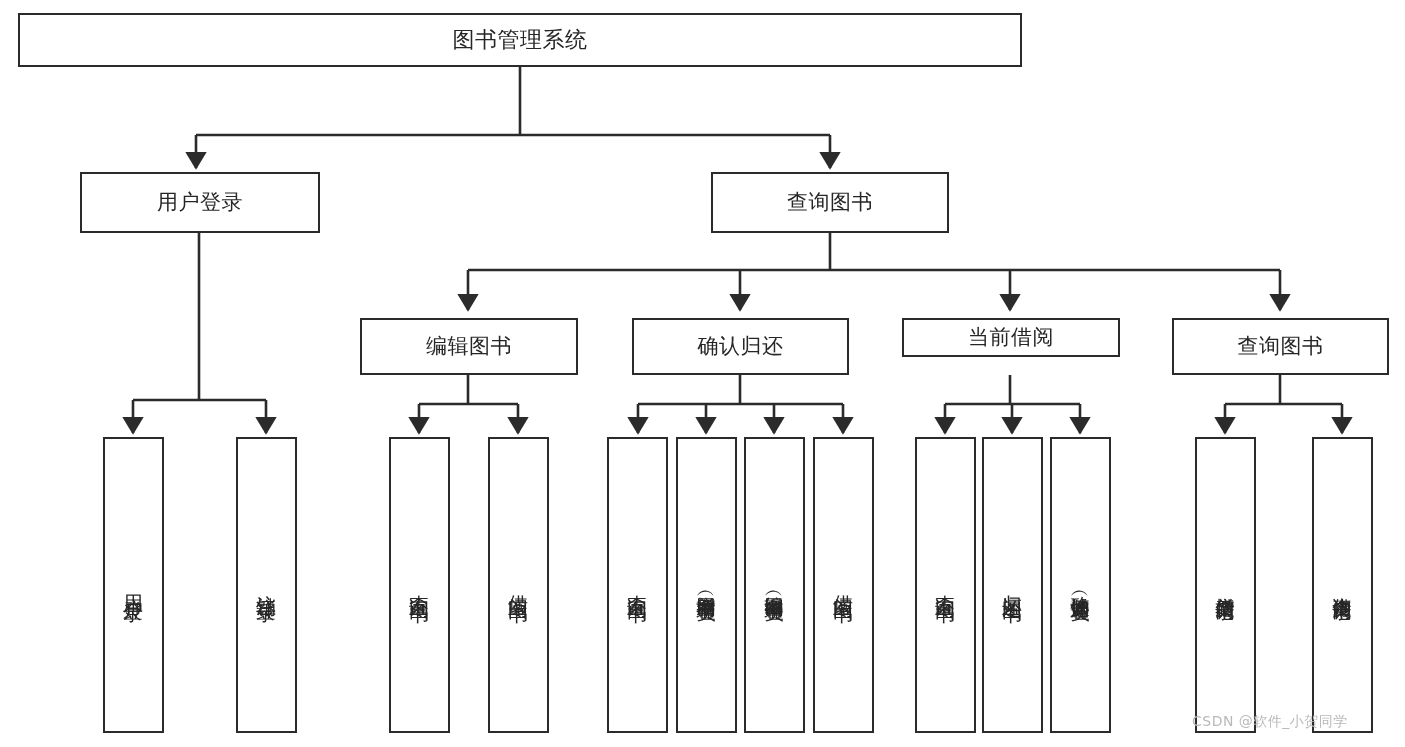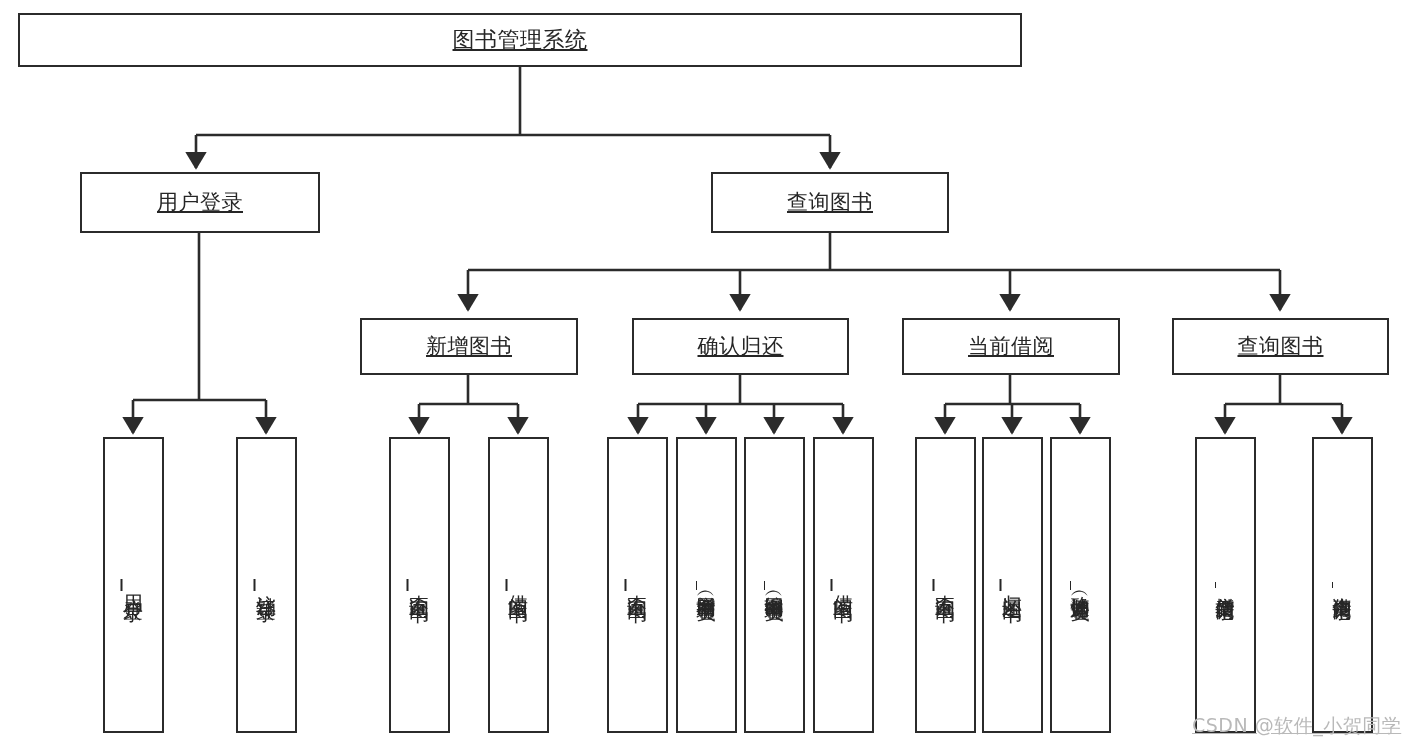--- a/index.html
+++ b/index.html
@@ -33,21 +33,20 @@
     display: flex;
     align-items: center;
     justify-content: center;
     color: #262626;
   }
   .node .label {
     display: block;
     text-align: right;
     line-height: 1.15;
     white-space: nowrap;
-    text-decoration: underline;
   }
   
   .node.horiz .label {
     font-size: 21px;
     letter-spacing: 0.5px;
   }
   .node.root .label {
     font-size: 22px;
   }
   
@@ -63,24 +62,23 @@
     white-space: nowrap;
     max-height: 100%;
   }
   .node.vert.tight .label {
     letter-spacing: 1px;
     font-size: 19px;
   }
   .watermark {
     position: absolute;
     color: #b9b9b9;
-    font-size: 19px;
+    font-size: 14px;
     white-space: nowrap;
     letter-spacing: 0.5px;
-    text-decoration: underline;
   }
 </style>
 </head>
 <body>
 
 <div id="canvas">
 
   <svg id="edges" viewBox="0 0 1405 747" xmlns="http://www.w3.org/2000/svg">
     <defs>
       <marker id="arrow" viewBox="0 0 10 12" refX="9" refY="6" markerWidth="7" markerHeight="8.4" orient="auto-start-reverse">
@@ -139,26 +137,26 @@
   </div>
 
   <div class="node horiz" style="left:80px; top:172px; width:240px; height:61px;">
     <span class="label">用户登录</span>
   </div>
   <div class="node horiz" style="left:711px; top:172px; width:238px; height:61px;">
     <span class="label">查询图书</span>
   </div>
 
   <div class="node horiz" style="left:360px; top:318px; width:218px; height:57px;">
-    <span class="label">新增图书</span>
+    <span class="label">编辑图书</span>
   </div>
   <div class="node horiz" style="left:632px; top:318px; width:217px; height:57px;">
     <span class="label">确认归还</span>
   </div>
-  <div class="node horiz" style="left:902px; top:318px; width:218px; height:57px;">
+  <div class="node horiz" style="left:902px; top:318px; width:218px; height:39px;">
     <span class="label">当前借阅</span>
   </div>
   <div class="node horiz" style="left:1172px; top:318px; width:217px; height:57px;">
     <span class="label">查询图书</span>
   </div>
 
   <div class="node vert" style="left:103px; top:437px; width:61px; height:296px;">
     <span class="label">用户登录</span>
   </div>
   <div class="node vert" style="left:236px; top:437px; width:61px; height:296px;">

